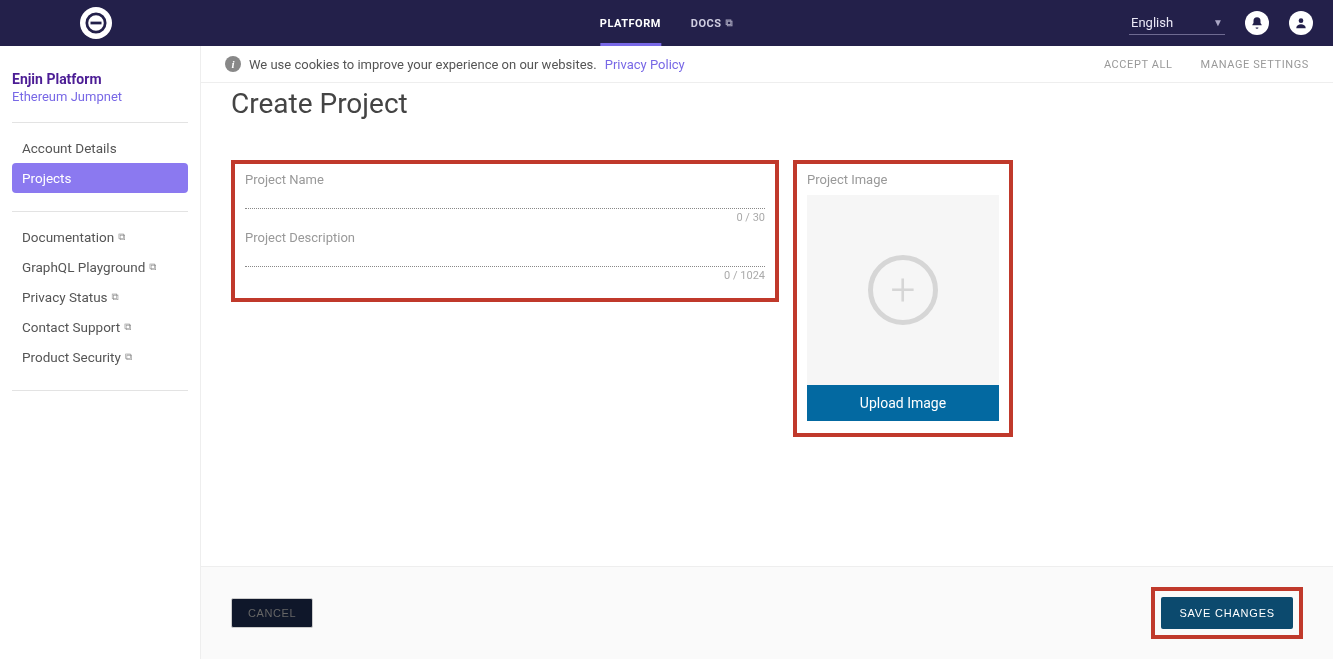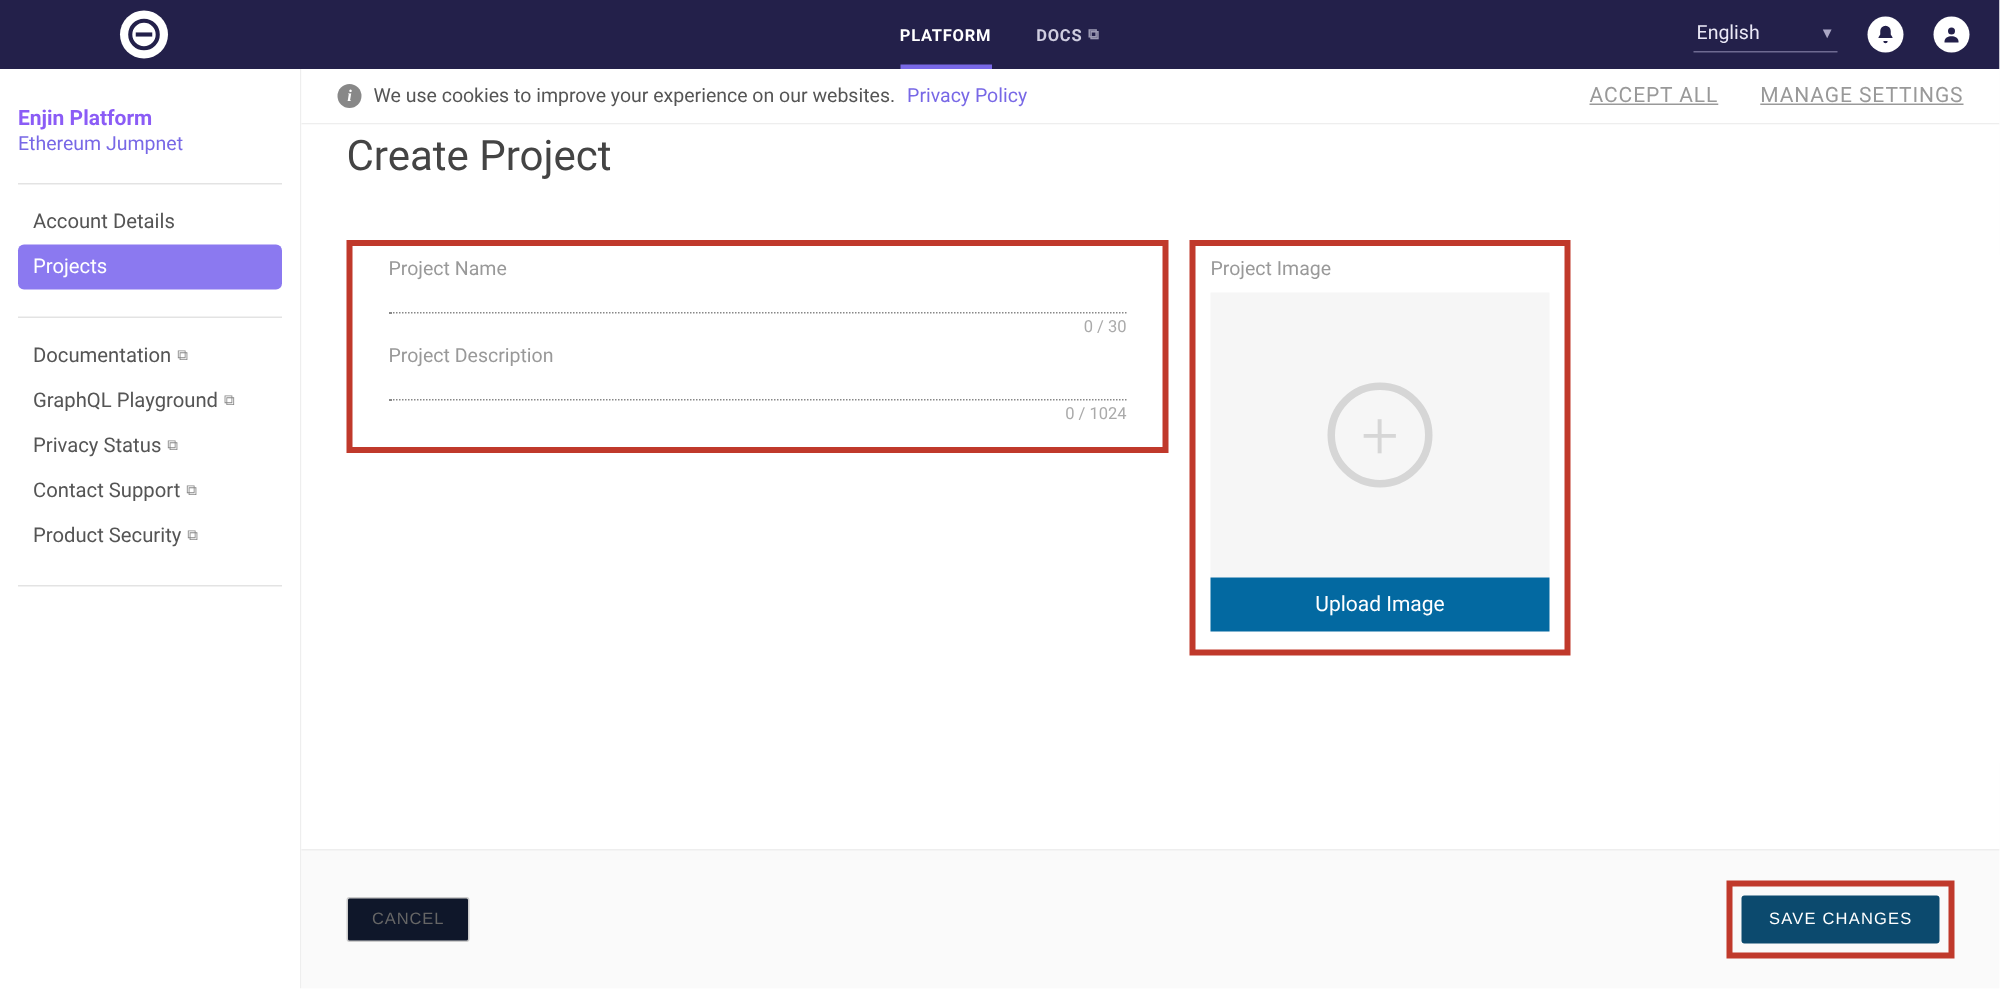--- a/index.html
+++ b/index.html
@@ -13,45 +13,45 @@
 .topnav-item.active { color: #fff; }
 .topnav-item.active::after { content: ""; position: absolute; bottom: 0; left: 0; right: 0; height: 3px; background: #7868e6; }
 .topright { margin-left: auto; display: flex; align-items: center; gap: 20px; }
 .lang { color: #eae8f6; font-size: 13px; border-bottom: 1px solid #6e6a91; padding: 4px 2px; display: flex; align-items: center; gap: 40px; cursor: pointer; }
 .lang .chev { font-size: 10px; color: #aaa6c5; }
 .topicon { width: 24px; height: 24px; border-radius: 50%; background: #fff; display: flex; align-items: center; justify-content: center; cursor: pointer; }
 .topicon svg { width: 14px; height: 14px; fill: #23204a; }
 
 .layout { display: flex; height: calc(100vh - 46px); }
 .sidebar { width: 201px; padding: 25px 12px 0; border-right: 1px solid #eee; }
-.sb-title { font-weight: 700; font-size: 14px; color: #8b5cf6; }
+.sb-title { font-weight: 700; font-size: 14px; color: #4c1d95; }
 .sb-sub { color: #7868e6; font-size: 13px; margin-top: 2px; cursor: pointer; }
 .sb-divider { border: none; border-top: 1px solid #e3e3e3; margin: 18px 0 10px; }
 .sb-item { padding: 7px 10px; font-size: 13.5px; color: #555; cursor: pointer; border-radius: 4px; display: flex; align-items: center; gap: 4px; }
 .sb-item.active { background: #8b79f0; color: #fff; }
 .ext { font-size: 10px; opacity: .7; }
 
 .main { flex: 1; display: flex; flex-direction: column; background: #fafafa; }
 .cookiebar { background: #fff; border-bottom: 1px solid #eee; padding: 10px 24px; display: flex; align-items: center; gap: 8px; font-size: 13px; color: #555; }
 .cookiebar .info { width: 16px; height: 16px; border-radius: 50%; background: #888; color: #fff; font-size: 11px; font-weight: 700; display: flex; align-items: center; justify-content: center; font-style: italic; font-family: Georgia, serif; }
 .cookiebar a { color: #7868e6; text-decoration: none; cursor: pointer; }
 .cookiebar .right { margin-left: auto; display: flex; gap: 28px; }
-.cookiebar .btn { color: #999; font-size: 14px; letter-spacing: .6px; cursor: pointer; text-decoration: underline; }
+.cookiebar .btn { color: #999; font-size: 11px; letter-spacing: .6px; cursor: pointer; }
 
 .content { flex: 1; background: #fff; padding: 0 30px; overflow: auto; }
 .page-title { font-size: 28px; font-weight: 400; color: #444; margin: 0 0 40px; padding-top: 4px; }
 .form-row { display: flex; gap: 14px; align-items: flex-start; }
 
-.left-box { flex: 1; border: 4px solid #c0392b; padding: 8px 24px 10px; max-width: 548px; }
+.left-box { flex: 1; border: 4px solid #c0392b; padding: 8px 10px 10px; max-width: 548px; }
 .field { margin-bottom: 6px; }
 .field label { font-size: 13px; color: #999; display: block; }
 .field input { width: 100%; border: none; border-bottom: 1px dotted #888; padding: 2px 0 4px; font-size: 13px; outline: none; background: transparent; }
 .counter { text-align: right; font-size: 11px; color: #aaa; margin-top: 2px; }
 
-.right-box { width: 254px; border: 4px solid #c0392b; padding: 8px 10px 12px; }
+.right-box { width: 220px; border: 4px solid #c0392b; padding: 8px 10px 12px; }
 .right-box .plabel { font-size: 13px; color: #999; margin-bottom: 8px; }
 .drop { background: #f6f6f6; height: 190px; display: flex; align-items: center; justify-content: center; }
 .drop .plus { width: 70px; height: 70px; border-radius: 50%; border: 5px solid #d6d6d6; display: flex; align-items: center; justify-content: center; font-size: 44px; color: #d6d6d6; font-weight: 300; }
 .upload-btn { background: #0369a1; color: #fff; text-align: center; padding: 10px 0; font-size: 14px; cursor: pointer; }
 
 .footer { border-top: 1px solid #eee; background: #fafafa; padding: 20px 30px; display: flex; justify-content: space-between; align-items: center; }
 .cancel-btn { background: #0f172a; border: 1px solid #ccc; padding: 8px 16px; font-size: 11px; letter-spacing: .6px; color: #666; cursor: pointer; border-radius: 2px; }
 .save-wrap { border: 4px solid #c0392b; padding: 6px; }
 .save-btn { background: #0c4a6e; color: #fff; border: none; padding: 10px 18px; font-size: 11px; letter-spacing: .8px; cursor: pointer; border-radius: 2px; }
 </style>

